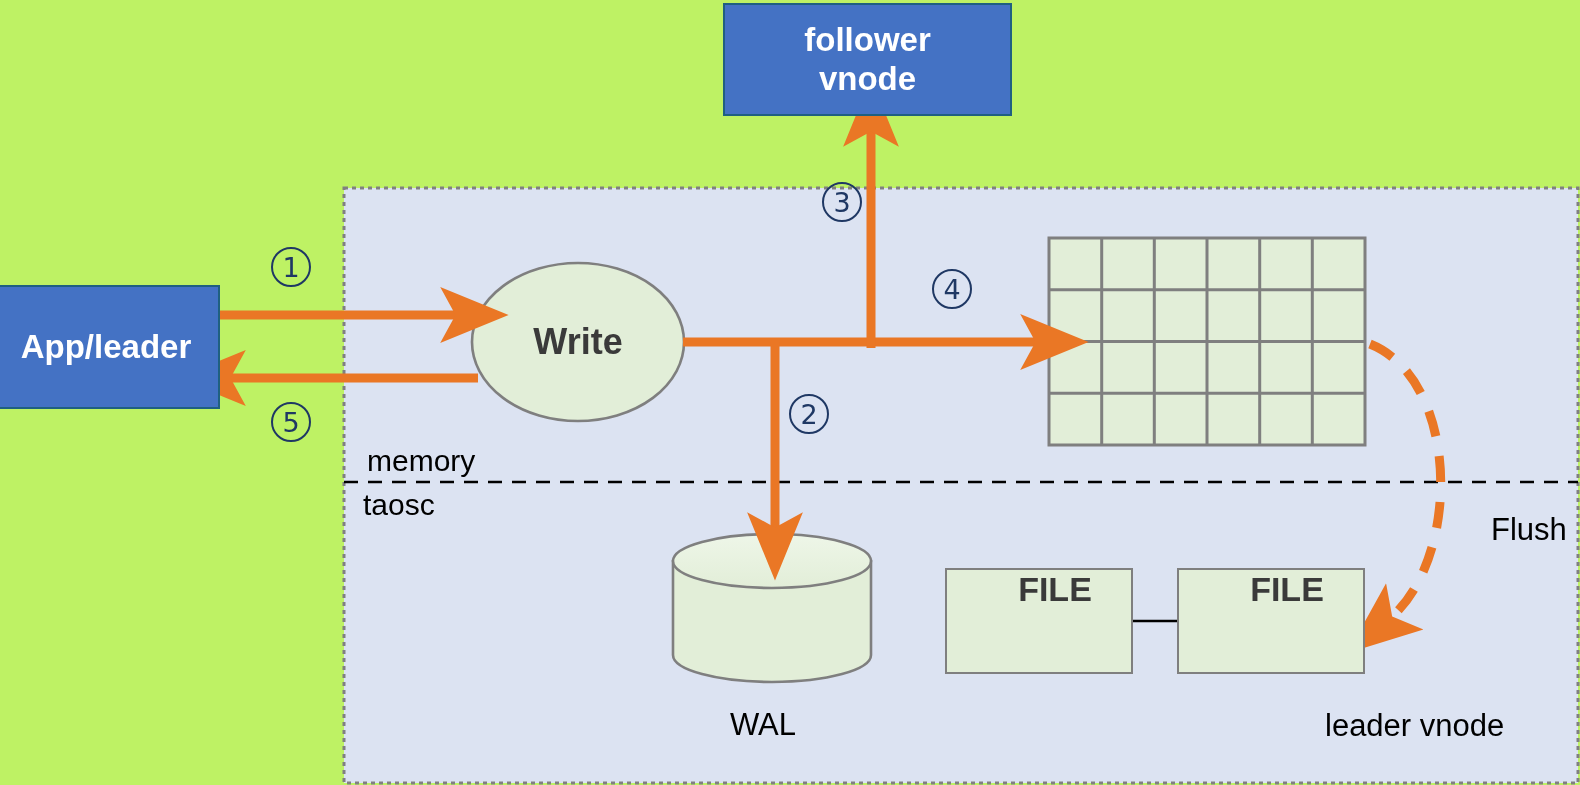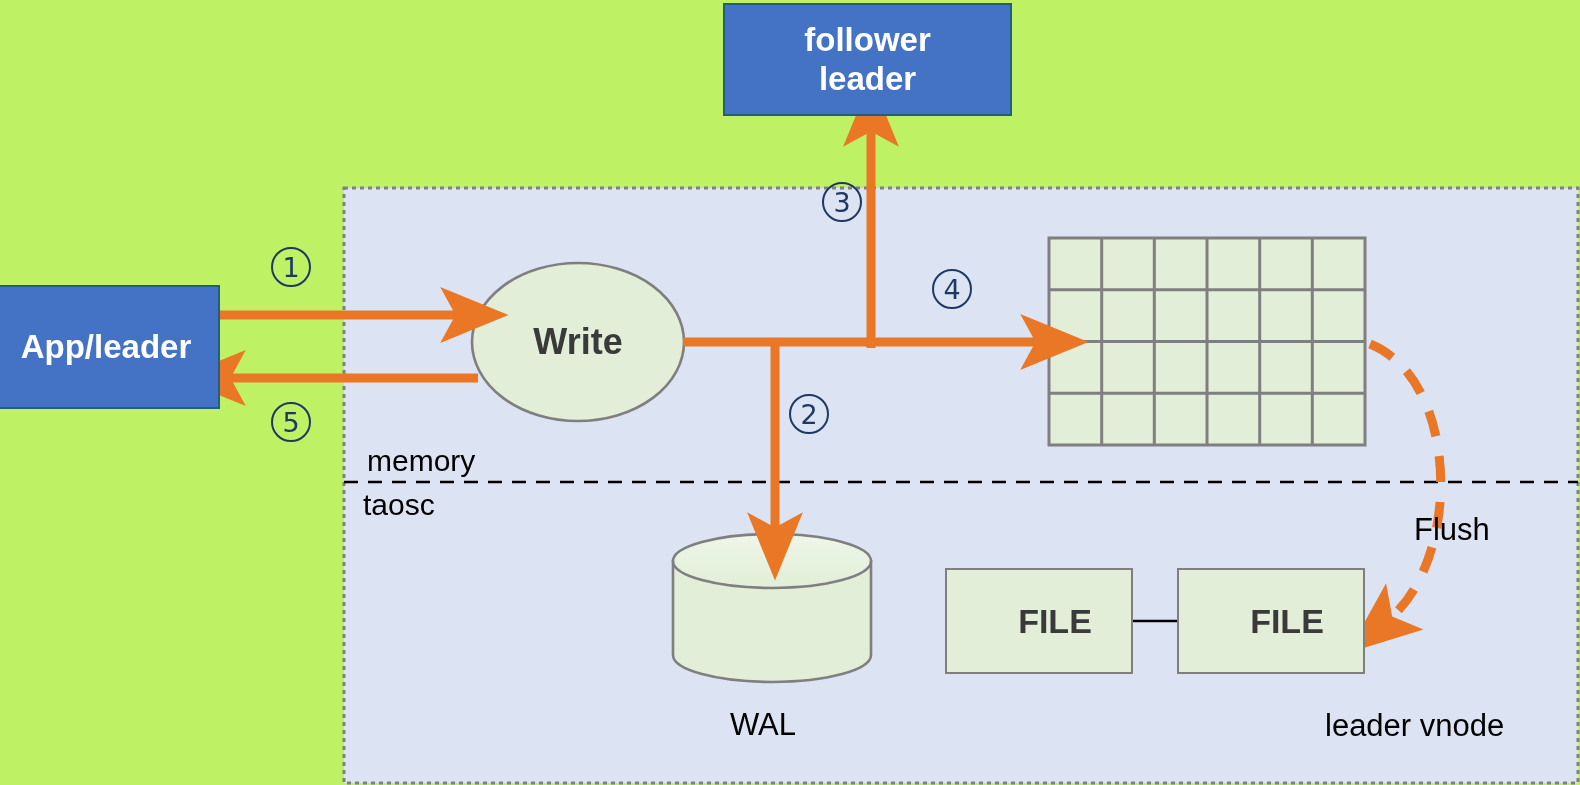--- a/index.html
+++ b/index.html
@@ -52,38 +52,37 @@
     height: 124px;
     font-size: 33px;
   }
   
   .file-box {
     position: absolute;
     background: #e2eed8;
     border: 2px solid #7f7f7f;
     box-sizing: border-box;
     display: flex;
-    align-items: center;
     justify-content: center;
     color: #3a3a3a;
     font-weight: bold;
     font-size: 34px;
     padding-left: 32px;
   }
   #file-box-1 { left: 945px; top: 568px; width: 188px; height: 106px; }
   #file-box-2 { left: 1177px; top: 568px; width: 188px; height: 106px; }
   
   .label-dark {
     color: #000000;
     font-size: 30px;
   }
   #memory-label { left: 367px; top: 444px; }
   #disk-label   { left: 363px; top: 488px; }
   #wal-label    { left: 730px; top: 707px; font-size: 31px; }
-  #flush-label  { left: 1414px; top: 512px; font-size: 31px; }
+  #flush-label  { left: 1491px; top: 512px; font-size: 31px; }
   #leader-vnode-label { left: 1325px; top: 708px; font-size: 31px; }
   
   .step-num {
     position: absolute;
     width: 40px;
     height: 40px;
     border: 2px solid #1f3864;
     border-radius: 50%;
     color: #1f3864;
     font-size: 27px;
@@ -169,21 +168,21 @@
     <line x1="871" y1="348" x2="871" y2="127" stroke="#ea7725" stroke-width="9" marker-end="url(#ah)"></line>
 
     <path d="M1370,344 C1460,380 1462,560 1388,620" fill="none" stroke="#ea7725" stroke-width="9" stroke-dasharray="26 20" marker-end="url(#ah2)"></path>
 
     <line x1="1133" y1="621" x2="1177" y2="621" stroke="#000000" stroke-width="2.4"></line>
   </svg>
 
   <div class="blue-box" id="follower-vnode-box">
     <span>
       <span>follower</span><br>
-      <span>leader</span>
+      <span>vnode</span>
     </span>
   </div>
 
   <div class="blue-box" id="app-taosc-box">
     <span>App/leader</span>
   </div>
 
   <div id="write-label">Write</div>
 
   <div class="file-box" id="file-box-1">

